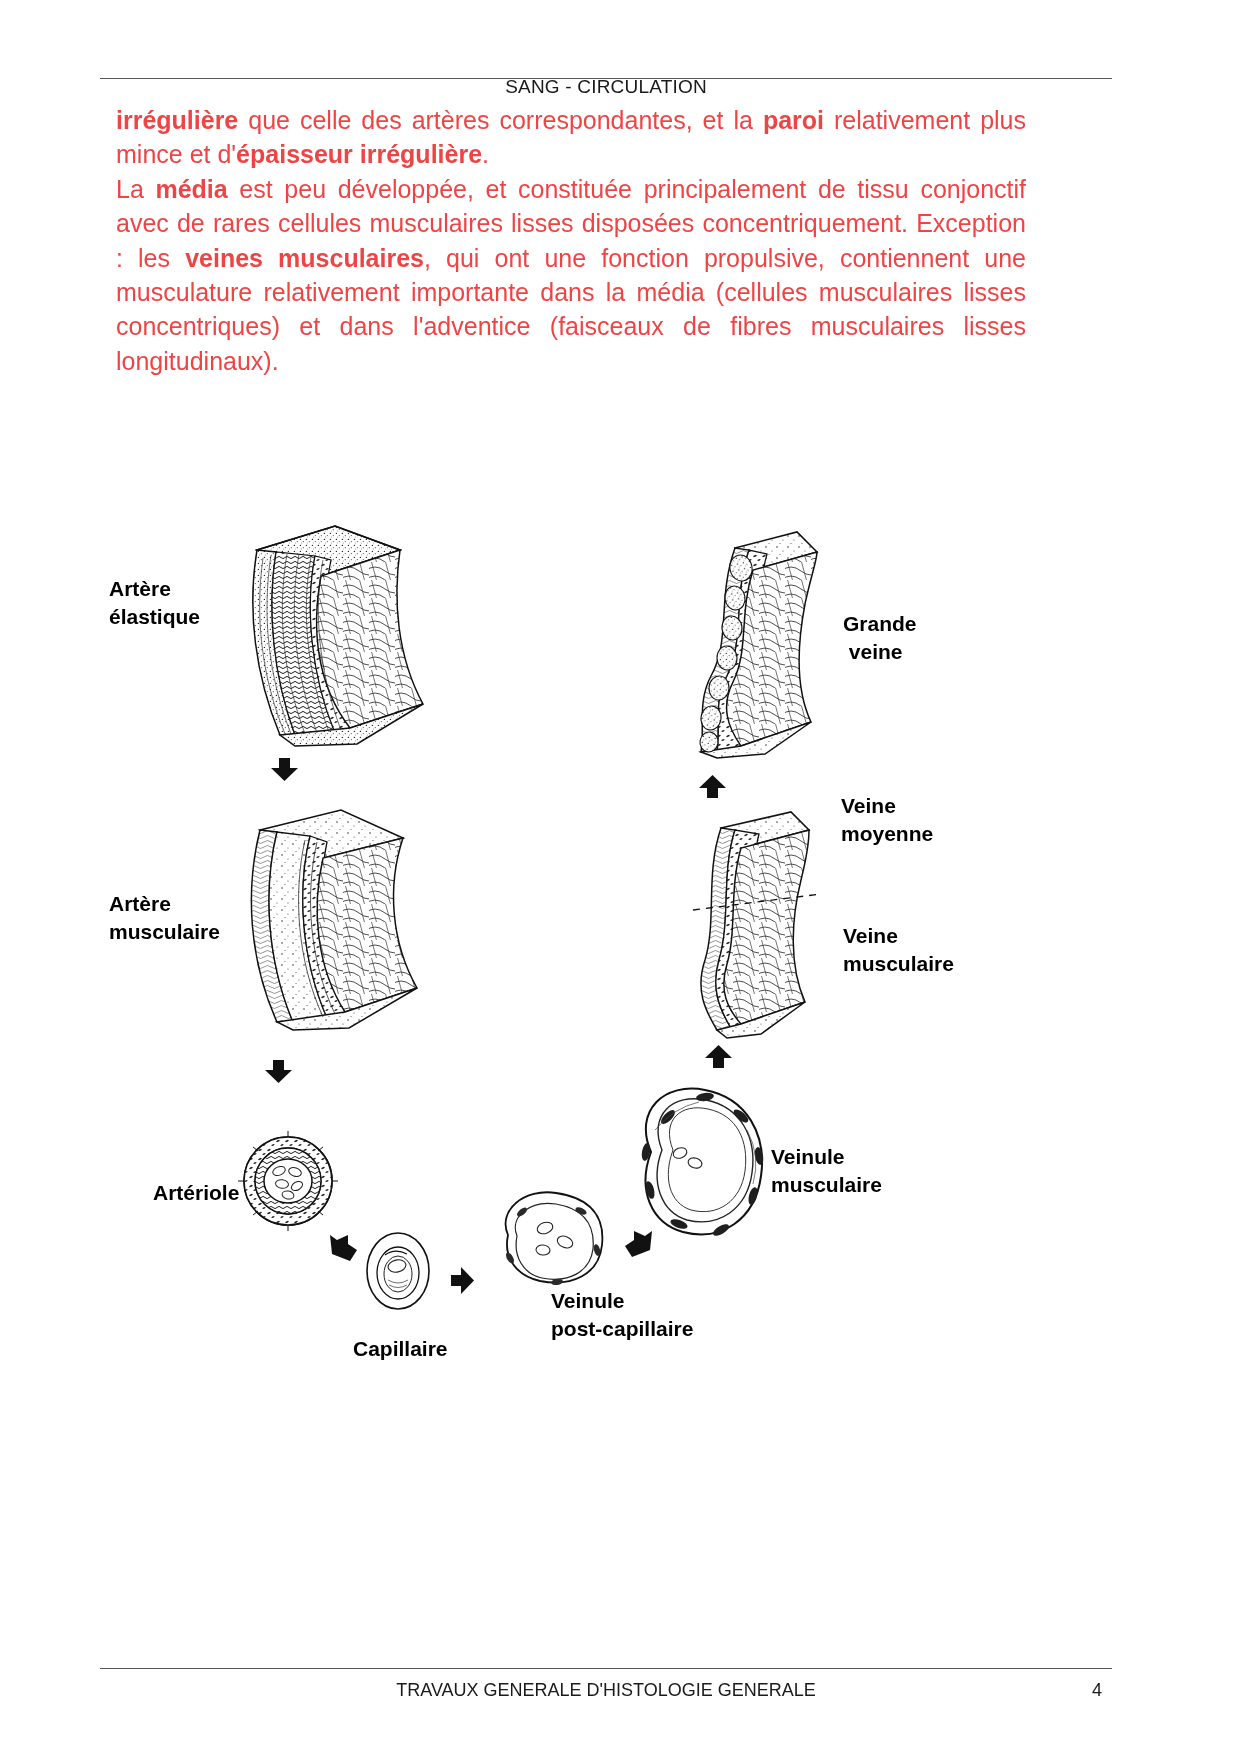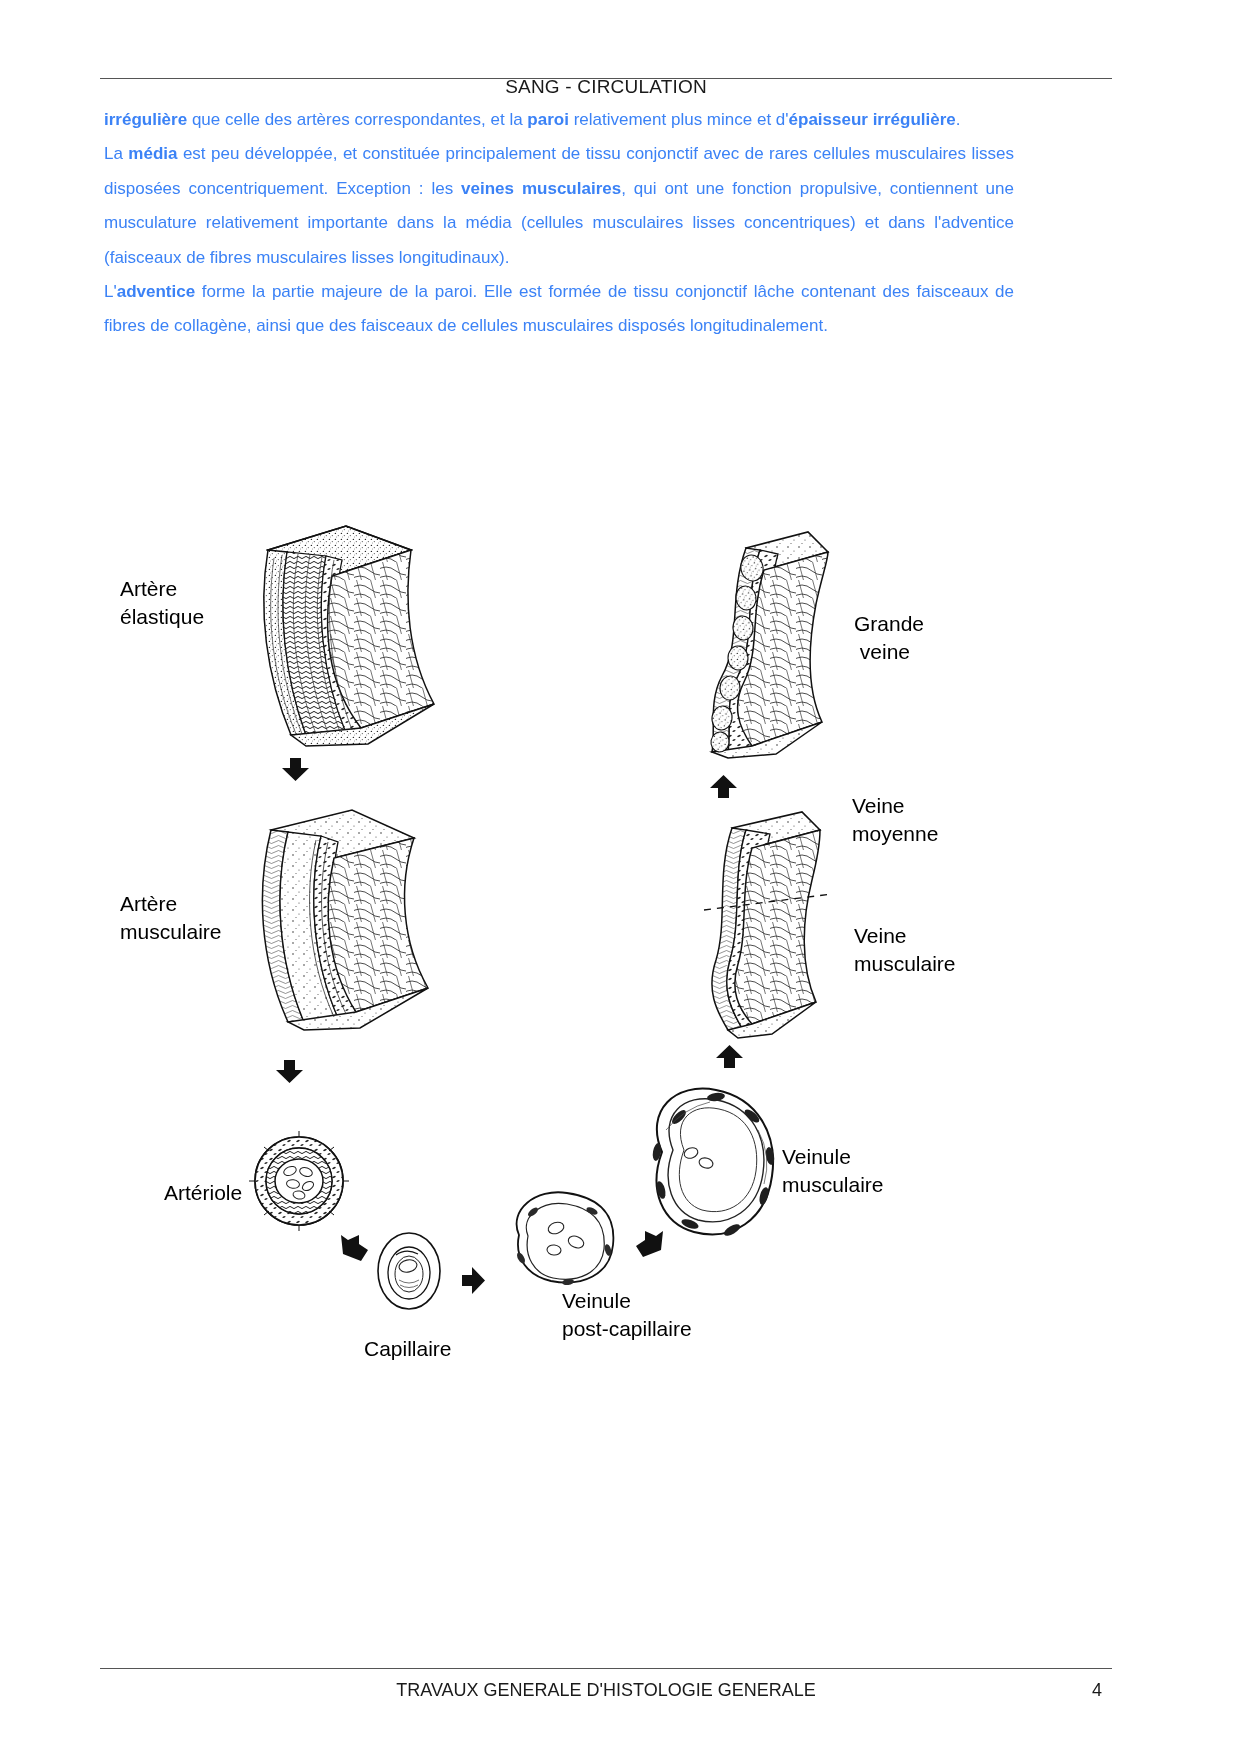--- a/index.html
+++ b/index.html
@@ -39,41 +39,42 @@
     left: 100px;
     top: 78px;
     width: 1012px;
     height: 0;
     border-top: 1.4px solid #555;
   }
 
   
   .body-text {
     position: absolute;
-    left: 104px;
+    left: 116px;
     top: 103px;
     width: 910px;
-    font-size: 17px;
+    font-size: 25px;
     line-height: 34.4px;
     text-align: justify;
-    color: #3b82f6;
+    color: #ef4444;
   }
   .body-text p {
     margin: 0;
   }
   .b { font-weight: bold; }
   .bi { font-weight: bold; }
 
   
   .figure {
     position: absolute;
-    left: 16px;
+    left: 5px;
     top: 490px;
     width: 1121px;
     height: 910px;
+    font-weight: bold;
   }
   .fig-label {
     position: absolute;
     font-size: 21px;
     line-height: 28px;
     color: #000;
     white-space: pre;
   }
   .fig-svg {
     position: absolute;
@@ -116,21 +117,20 @@
 <div class="page">
 
   <div class="header">
     <div class="header-title">SANG - CIRCULATION</div>
   </div>
   <div class="header-rule"></div>
 
   <div class="body-text">
     <p><span class="b">irrégulière</span><span> que celle des artères correspondantes, et la </span><span class="b">paroi</span><span> relativement plus mince et d'</span><span class="b">épaisseur irrégulière</span><span>.</span></p>
     <p><span>La </span><span class="b">média</span><span> est peu développée, et constituée principalement de tissu conjonctif avec de rares cellules musculaires lisses disposées concentriquement. Exception : les </span><span class="bi">veines musculaires</span><span>, qui ont une fonction propulsive, contiennent une musculature relativement importante dans la média (cellules musculaires lisses concentriques) et dans l'adventice (faisceaux de fibres musculaires lisses longitudinaux).</span></p>
-    <p><span>L'</span><span class="b">adventice</span><span> forme la partie majeure de la paroi. Elle est formée de tissu conjonctif lâche contenant des faisceaux de fibres de collagène, ainsi que des faisceaux de cellules musculaires disposés longitudinalement.</span></p>
   </div>
 
   <div class="figure">
     <svg class="fig-svg" width="1241" height="910" viewBox="0 0 1241 910">
       <defs>
 
         <pattern id="stipple" width="6" height="6" patternUnits="userSpaceOnUse">
           <rect width="6" height="6" fill="#ffffff"></rect>
           <circle cx="1.4" cy="1.4" r="0.7" fill="#2a2a2a"></circle>
           <circle cx="4.3" cy="3.6" r="0.55" fill="#444"></circle>

